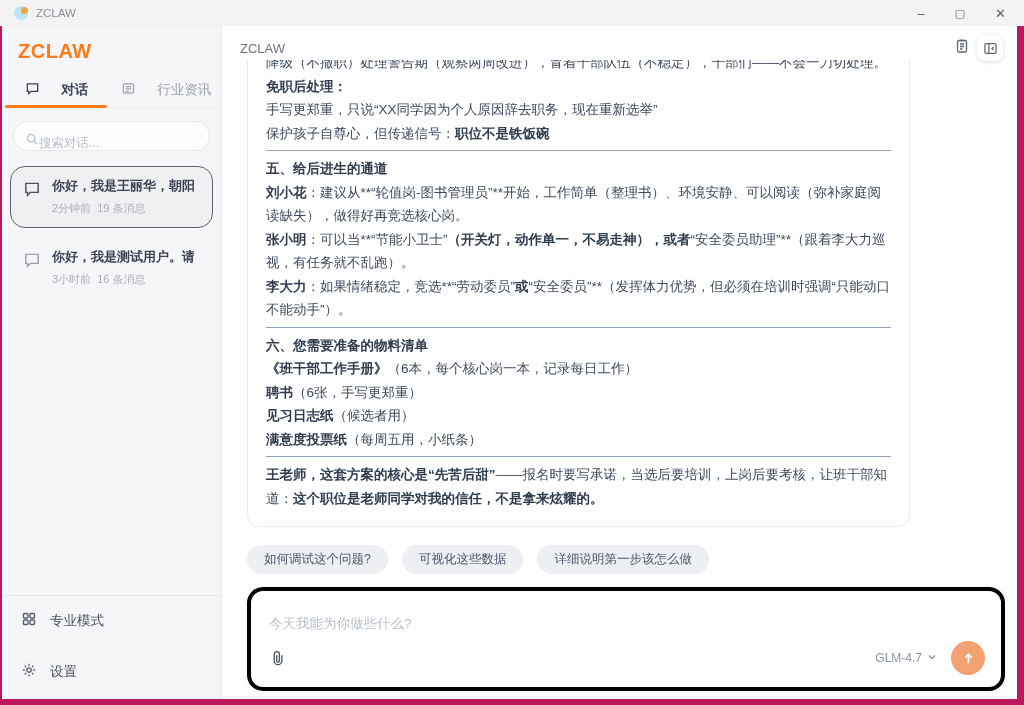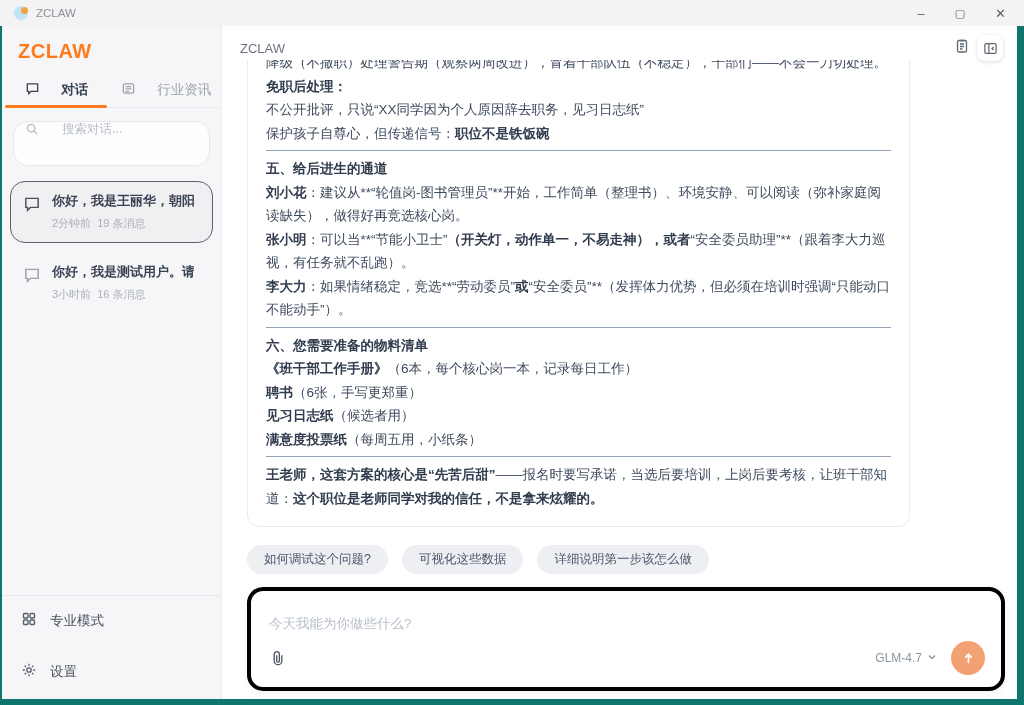--- a/index.html
+++ b/index.html
@@ -1,18 +1,18 @@
 <!DOCTYPE html>
 <html><head>
 <meta charset="utf-8">
 <style>
   * { box-sizing: border-box; margin: 0; padding: 0; }
   html,body { width:1024px; height:705px; overflow:hidden;
     font-family:"Liberation Sans","DejaVu Sans",sans-serif; }
-  .window { position:fixed; inset:0; width:1024px; height:705px; background:#0f766e;text-decoration:underline; }
+  .window { position:fixed; inset:0; width:1024px; height:705px; background:#be185d;text-decoration:underline; }
 
   
   .titlebar { position:absolute; top:0; left:0; right:0; height:26px; background:#f3f3f3;
     display:flex; align-items:center; padding:0 10px; z-index:9; }
   .tb-logo { width:14px; height:14px; border-radius:50%; background:#bfe4f5; position:relative; margin:0 8px 0 4px; }
   .tb-logo::after { content:""; position:absolute; right:0px; top:1px; width:7px; height:7px; border-radius:50%; background:#f6a23c; }
   .tb-title { font-size:11.5px; color:#8a8f98; }
   .tb-controls { margin-left:auto; display:flex; align-items:center; gap:30px; padding-right:8px; color:#595f6a; }
   .tb-controls span { font-size:13px; line-height:1; cursor:default; }
   .tb-max { font-size:11px !important; }
@@ -22,22 +22,22 @@
 
   
   .side { width:220px; flex:0 0 220px; background:#f6f6f8; border-right:1px solid #ebebee; display:flex; flex-direction:column; }
   .side-logo { padding:14px 16px 10px; font-size:20px; font-weight:bold; color:#ff7a1a; letter-spacing:.5px; }
   .tabs { display:flex; border-bottom:1px solid #ececf0; }
   .tab { flex:1; position:relative; display:flex; align-items:center; justify-content:center; gap:21px;
     height:34px; font-size:13.5px; color:#9aa2ae; cursor:pointer; }
   .tab.active { color:#3a4354; font-weight:600; }
   .tab.active::after { content:""; position:absolute; left:3px; right:5px; bottom:-1px; height:3px; background:#ff7a1a; border-radius:2px; }
   .tab svg { flex:0 0 auto; }
-  .search-wrap { margin:13px 11px 6px; height:45px; border-radius:15px; background:#fdfdfe; border:1px solid #e8e8ec;
-    display:flex; align-items:flex-start; gap:23px; padding:0 11px; color:#b7bdc7; }
+  .search-wrap { margin:13px 11px 6px; height:30px; border-radius:15px; background:#fdfdfe; border:1px solid #e8e8ec;
+    display:flex; align-items:flex-end; gap:0; padding:0 11px; color:#b7bdc7; }
   .search-wrap input { border:none; outline:none; background:transparent; width:100%; font-size:12.5px; color:#3a4354;
     font-family:inherit; }
   .search-wrap input::placeholder { color:#b7bdc7; }
   .convs { padding:9px 8px; display:flex; flex-direction:column; gap:9px; }
   .conv { display:flex; gap:11px; padding:10px 12px 11px; border-radius:15px; border:1.5px solid transparent; cursor:pointer; }
   .conv.selected { border-color:#5b6370; background:#f0f0f2; }
   .conv-icon { margin-top:3px; color:#4a5260; }
   .conv.dim .conv-icon { color:#9aa2ae; }
   .conv-title { font-size:13px; font-weight:600; color:#3a4354; white-space:nowrap; overflow:hidden; width:142px; }
   .conv-meta { font-size:11px; color:#a9b0ba; margin-top:6px; }
@@ -202,21 +202,21 @@
               </svg>
           </span>
         </div>
       </div>
 
       <div class="chat-scroll">
         <div class="msg-card">
           <div id="message-body">
               <p><span>降级（不撤职）处理警告期（观察两周改进），冒着干部队伍（不稳定），干部们——不会一刀切处理。</span></p>
               <p><span class="b">免职后处理：</span></p>
-              <p><span>不公开批评，只说“XX同学因为个人原因辞去职务，见习日志纸”</span></p>
+              <p><span>手写更郑重，只说“XX同学因为个人原因辞去职务，现在重新选举”</span></p>
               <p><span>保护孩子自尊心，但传递信号：</span><span class="b">职位不是铁饭碗</span></p>
               <div class="mhr"></div>
               <p><span class="b">五、给后进生的通道</span></p>
               <p><span class="b">刘小花</span><span>：建议从**“轮值岗-图书管理员”**开始，工作简单（整理书）、环境安静、可以阅读（弥补家庭阅读缺失），做得好再竞选核心岗。</span></p>
               <p><span class="b">张小明</span><span>：可以当**“节能小卫士”</span><span class="b">（开关灯，动作单一，不易走神），或者</span><span>“安全委员助理”**（跟着李大力巡视，有任务就不乱跑）。</span></p>
               <p><span class="b">李大力</span><span>：如果情绪稳定，竞选**“劳动委员”</span><span class="b">或</span><span>“安全委员”**（发挥体力优势，但必须在培训时强调“只能动口不能动手”）。</span></p>
               <div class="mhr"></div>
               <p><span class="b">六、您需要准备的物料清单</span></p>
               <p><span class="b">《班干部工作手册》</span><span>（6本，每个核心岗一本，记录每日工作）</span></p>
               <p><span class="b">聘书</span><span>（6张，手写更郑重）</span></p>

